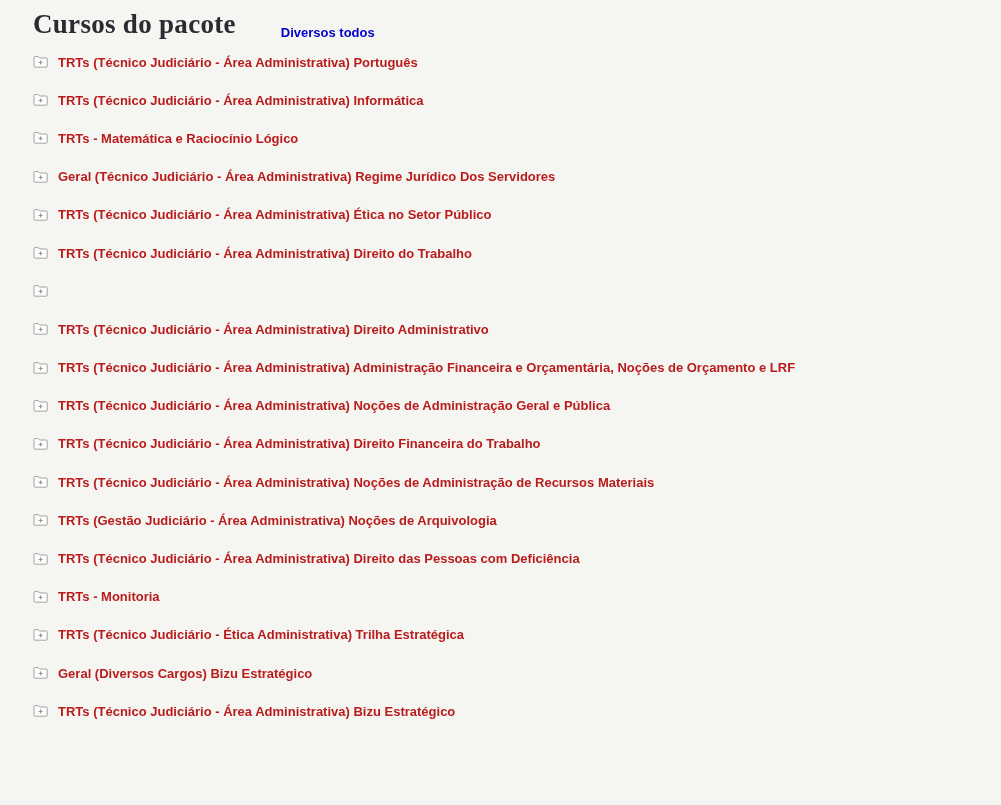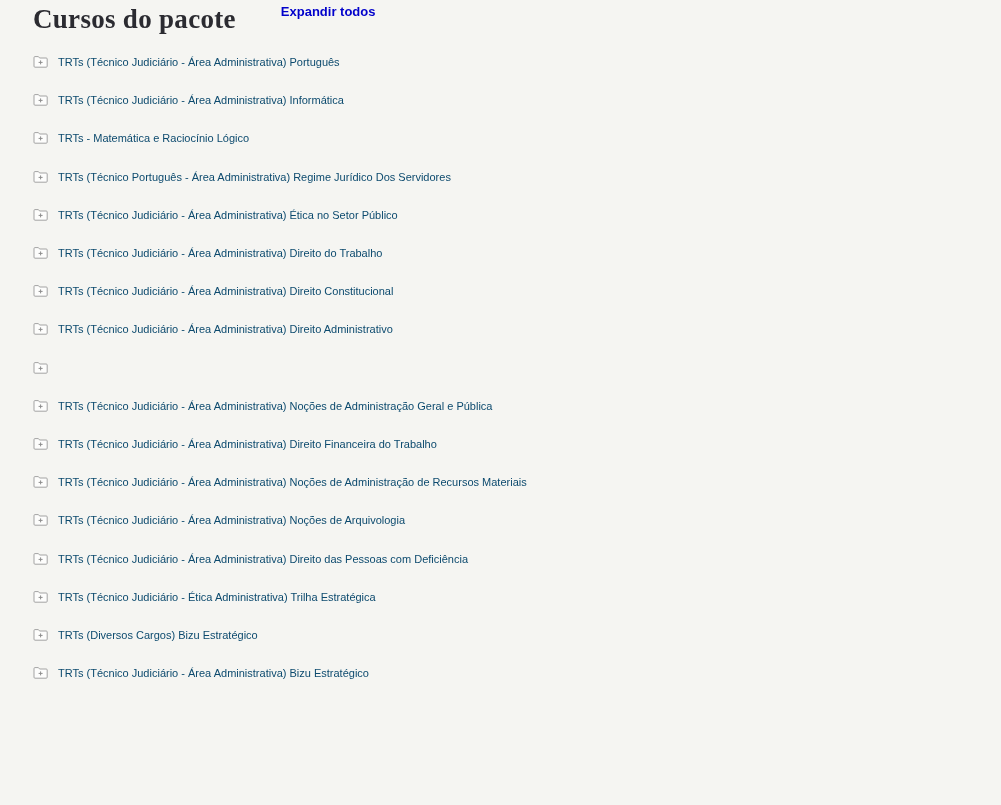--- a/index.html
+++ b/index.html
@@ -9,21 +9,21 @@
     height: 805px;
     background: #f5f5f2;
     font-family: "Liberation Sans", sans-serif;
     overflow: hidden;
   }
   .page {
     padding: 4px 0 0 33px;
   }
   .header-bar {
     display: flex;
-    align-items: flex-start;
+    align-items: flex-end;
     height: 36px;
   }
   .page-title {
     margin: 0;
     font-family: "Liberation Serif", "DejaVu Serif", serif;
     font-size: 27px;
     font-weight: 700;
     color: #2b2b31;
     letter-spacing: 0.3px;
   }
@@ -49,33 +49,33 @@
   .folder-icon {
     width: 16px;
     height: 14px;
     margin-right: 9px;
     flex: 0 0 auto;
     display: inline-flex;
     align-items: center;
     justify-content: center;
   }
   .course-label {
-    font-size: 11px;
-    font-weight: 400;
-    color: #0c4a6e;
+    font-size: 13px;
+    font-weight: 700;
+    color: #b91c1c;
     white-space: nowrap;
   }
 </style>
 </head>
 <body>
 
 <div class="page">
   <div class="header-bar">
     <h1 class="page-title">Cursos do pacote</h1>
-    <a class="expand-all-link">Expandir todos</a>
+    <a class="expand-all-link">Diversos todos</a>
   </div>
 
   <ul class="course-list" id="course-list">
   <li class="course-row">
     <span class="folder-icon">
       <svg width="16" height="14" viewBox="0 0 16 14">
         <path d="M1 11.2 V2.6 a1 1 0 0 1 1-1 h3.4 l1.2 1.4 h6.6 a1 1 0 0 1 1 1 v7.2 a1 1 0 0 1 -1 1 H2 a1 1 0 0 1 -1-1 Z" fill="#fdfdfc" stroke="#a3a3a3" stroke-width="1"></path>
         <path d="M7.6 5.4 v4 M5.6 7.4 h4" fill="none" stroke="#8d8d8d" stroke-width="1"></path>
       </svg>
     </span>
@@ -102,21 +102,21 @@
     <span class="course-label">TRTs - Matemática e Raciocínio Lógico</span>
   </li>
 
   <li class="course-row">
     <span class="folder-icon">
       <svg width="16" height="14" viewBox="0 0 16 14">
         <path d="M1 11.2 V2.6 a1 1 0 0 1 1-1 h3.4 l1.2 1.4 h6.6 a1 1 0 0 1 1 1 v7.2 a1 1 0 0 1 -1 1 H2 a1 1 0 0 1 -1-1 Z" fill="#fdfdfc" stroke="#a3a3a3" stroke-width="1"></path>
         <path d="M7.6 5.4 v4 M5.6 7.4 h4" fill="none" stroke="#8d8d8d" stroke-width="1"></path>
       </svg>
     </span>
-    <span class="course-label">TRTs (Técnico Português - Área Administrativa) Regime Jurídico Dos Servidores</span>
+    <span class="course-label">Geral (Técnico Judiciário - Área Administrativa) Regime Jurídico Dos Servidores</span>
   </li>
 
   <li class="course-row">
     <span class="folder-icon">
       <svg width="16" height="14" viewBox="0 0 16 14">
         <path d="M1 11.2 V2.6 a1 1 0 0 1 1-1 h3.4 l1.2 1.4 h6.6 a1 1 0 0 1 1 1 v7.2 a1 1 0 0 1 -1 1 H2 a1 1 0 0 1 -1-1 Z" fill="#fdfdfc" stroke="#a3a3a3" stroke-width="1"></path>
         <path d="M7.6 5.4 v4 M5.6 7.4 h4" fill="none" stroke="#8d8d8d" stroke-width="1"></path>
       </svg>
     </span>
     <span class="course-label">TRTs (Técnico Judiciário - Área Administrativa) Ética no Setor Público</span>
@@ -132,40 +132,40 @@
     <span class="course-label">TRTs (Técnico Judiciário - Área Administrativa) Direito do Trabalho</span>
   </li>
 
   <li class="course-row">
     <span class="folder-icon">
       <svg width="16" height="14" viewBox="0 0 16 14">
         <path d="M1 11.2 V2.6 a1 1 0 0 1 1-1 h3.4 l1.2 1.4 h6.6 a1 1 0 0 1 1 1 v7.2 a1 1 0 0 1 -1 1 H2 a1 1 0 0 1 -1-1 Z" fill="#fdfdfc" stroke="#a3a3a3" stroke-width="1"></path>
         <path d="M7.6 5.4 v4 M5.6 7.4 h4" fill="none" stroke="#8d8d8d" stroke-width="1"></path>
       </svg>
     </span>
-    <span class="course-label">TRTs (Técnico Judiciário - Área Administrativa) Direito Constitucional</span>
   </li>
 
   <li class="course-row">
     <span class="folder-icon">
       <svg width="16" height="14" viewBox="0 0 16 14">
         <path d="M1 11.2 V2.6 a1 1 0 0 1 1-1 h3.4 l1.2 1.4 h6.6 a1 1 0 0 1 1 1 v7.2 a1 1 0 0 1 -1 1 H2 a1 1 0 0 1 -1-1 Z" fill="#fdfdfc" stroke="#a3a3a3" stroke-width="1"></path>
         <path d="M7.6 5.4 v4 M5.6 7.4 h4" fill="none" stroke="#8d8d8d" stroke-width="1"></path>
       </svg>
     </span>
     <span class="course-label">TRTs (Técnico Judiciário - Área Administrativa) Direito Administrativo</span>
   </li>
 
   <li class="course-row">
     <span class="folder-icon">
       <svg width="16" height="14" viewBox="0 0 16 14">
         <path d="M1 11.2 V2.6 a1 1 0 0 1 1-1 h3.4 l1.2 1.4 h6.6 a1 1 0 0 1 1 1 v7.2 a1 1 0 0 1 -1 1 H2 a1 1 0 0 1 -1-1 Z" fill="#fdfdfc" stroke="#a3a3a3" stroke-width="1"></path>
         <path d="M7.6 5.4 v4 M5.6 7.4 h4" fill="none" stroke="#8d8d8d" stroke-width="1"></path>
       </svg>
     </span>
+    <span class="course-label">TRTs (Técnico Judiciário - Área Administrativa) Administração Financeira e Orçamentária, Noções de Orçamento e LRF</span>
   </li>
 
   <li class="course-row">
     <span class="folder-icon">
       <svg width="16" height="14" viewBox="0 0 16 14">
         <path d="M1 11.2 V2.6 a1 1 0 0 1 1-1 h3.4 l1.2 1.4 h6.6 a1 1 0 0 1 1 1 v7.2 a1 1 0 0 1 -1 1 H2 a1 1 0 0 1 -1-1 Z" fill="#fdfdfc" stroke="#a3a3a3" stroke-width="1"></path>
         <path d="M7.6 5.4 v4 M5.6 7.4 h4" fill="none" stroke="#8d8d8d" stroke-width="1"></path>
       </svg>
     </span>
     <span class="course-label">TRTs (Técnico Judiciário - Área Administrativa) Noções de Administração Geral e Pública</span>
@@ -192,53 +192,62 @@
     <span class="course-label">TRTs (Técnico Judiciário - Área Administrativa) Noções de Administração de Recursos Materiais</span>
   </li>
 
   <li class="course-row">
     <span class="folder-icon">
       <svg width="16" height="14" viewBox="0 0 16 14">
         <path d="M1 11.2 V2.6 a1 1 0 0 1 1-1 h3.4 l1.2 1.4 h6.6 a1 1 0 0 1 1 1 v7.2 a1 1 0 0 1 -1 1 H2 a1 1 0 0 1 -1-1 Z" fill="#fdfdfc" stroke="#a3a3a3" stroke-width="1"></path>
         <path d="M7.6 5.4 v4 M5.6 7.4 h4" fill="none" stroke="#8d8d8d" stroke-width="1"></path>
       </svg>
     </span>
-    <span class="course-label">TRTs (Técnico Judiciário - Área Administrativa) Noções de Arquivologia</span>
+    <span class="course-label">TRTs (Gestão Judiciário - Área Administrativa) Noções de Arquivologia</span>
   </li>
 
   <li class="course-row">
     <span class="folder-icon">
       <svg width="16" height="14" viewBox="0 0 16 14">
         <path d="M1 11.2 V2.6 a1 1 0 0 1 1-1 h3.4 l1.2 1.4 h6.6 a1 1 0 0 1 1 1 v7.2 a1 1 0 0 1 -1 1 H2 a1 1 0 0 1 -1-1 Z" fill="#fdfdfc" stroke="#a3a3a3" stroke-width="1"></path>
         <path d="M7.6 5.4 v4 M5.6 7.4 h4" fill="none" stroke="#8d8d8d" stroke-width="1"></path>
       </svg>
     </span>
     <span class="course-label">TRTs (Técnico Judiciário - Área Administrativa) Direito das Pessoas com Deficiência</span>
   </li>
 
 
+  <li class="course-row">
+    <span class="folder-icon">
+      <svg width="16" height="14" viewBox="0 0 16 14">
+        <path d="M1 11.2 V2.6 a1 1 0 0 1 1-1 h3.4 l1.2 1.4 h6.6 a1 1 0 0 1 1 1 v7.2 a1 1 0 0 1 -1 1 H2 a1 1 0 0 1 -1-1 Z" fill="#fdfdfc" stroke="#a3a3a3" stroke-width="1"></path>
+        <path d="M7.6 5.4 v4 M5.6 7.4 h4" fill="none" stroke="#8d8d8d" stroke-width="1"></path>
+      </svg>
+    </span>
+    <span class="course-label">TRTs - Monitoria</span>
+  </li>
 
   <li class="course-row">
     <span class="folder-icon">
       <svg width="16" height="14" viewBox="0 0 16 14">
         <path d="M1 11.2 V2.6 a1 1 0 0 1 1-1 h3.4 l1.2 1.4 h6.6 a1 1 0 0 1 1 1 v7.2 a1 1 0 0 1 -1 1 H2 a1 1 0 0 1 -1-1 Z" fill="#fdfdfc" stroke="#a3a3a3" stroke-width="1"></path>
         <path d="M7.6 5.4 v4 M5.6 7.4 h4" fill="none" stroke="#8d8d8d" stroke-width="1"></path>
       </svg>
     </span>
     <span class="course-label">TRTs (Técnico Judiciário - Ética Administrativa) Trilha Estratégica</span>
   </li>
 
   <li class="course-row">
     <span class="folder-icon">
       <svg width="16" height="14" viewBox="0 0 16 14">
         <path d="M1 11.2 V2.6 a1 1 0 0 1 1-1 h3.4 l1.2 1.4 h6.6 a1 1 0 0 1 1 1 v7.2 a1 1 0 0 1 -1 1 H2 a1 1 0 0 1 -1-1 Z" fill="#fdfdfc" stroke="#a3a3a3" stroke-width="1"></path>
         <path d="M7.6 5.4 v4 M5.6 7.4 h4" fill="none" stroke="#8d8d8d" stroke-width="1"></path>
       </svg>
     </span>
-    <span class="course-label">TRTs (Diversos Cargos) Bizu Estratégico</span>
+    <span class="course-label">Geral (Diversos Cargos) Bizu Estratégico</span>
   </li>
 
   <li class="course-row">
     <span class="folder-icon">
       <svg width="16" height="14" viewBox="0 0 16 14">
         <path d="M1 11.2 V2.6 a1 1 0 0 1 1-1 h3.4 l1.2 1.4 h6.6 a1 1 0 0 1 1 1 v7.2 a1 1 0 0 1 -1 1 H2 a1 1 0 0 1 -1-1 Z" fill="#fdfdfc" stroke="#a3a3a3" stroke-width="1"></path>
         <path d="M7.6 5.4 v4 M5.6 7.4 h4" fill="none" stroke="#8d8d8d" stroke-width="1"></path>
       </svg>
     </span>
     <span class="course-label">TRTs (Técnico Judiciário - Área Administrativa) Bizu Estratégico</span>

